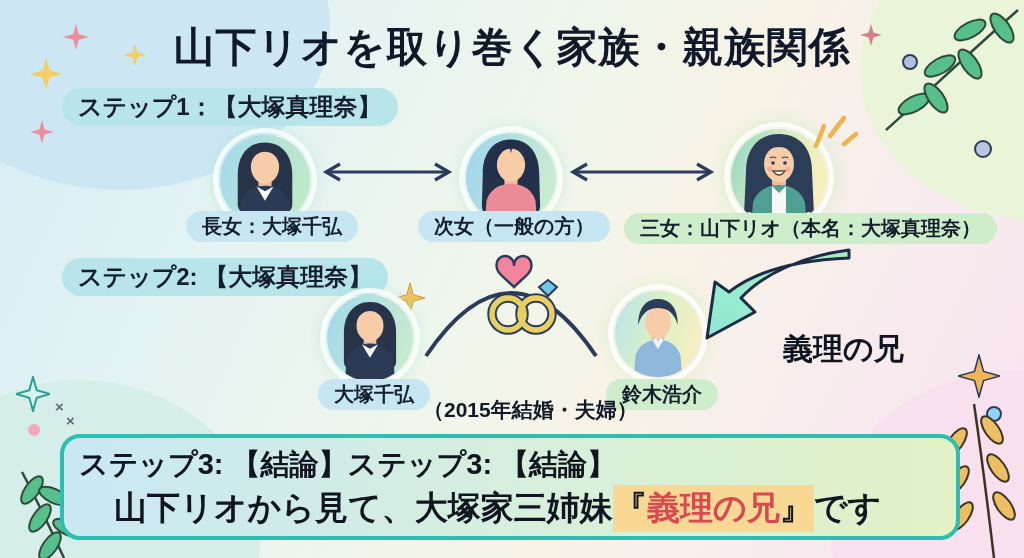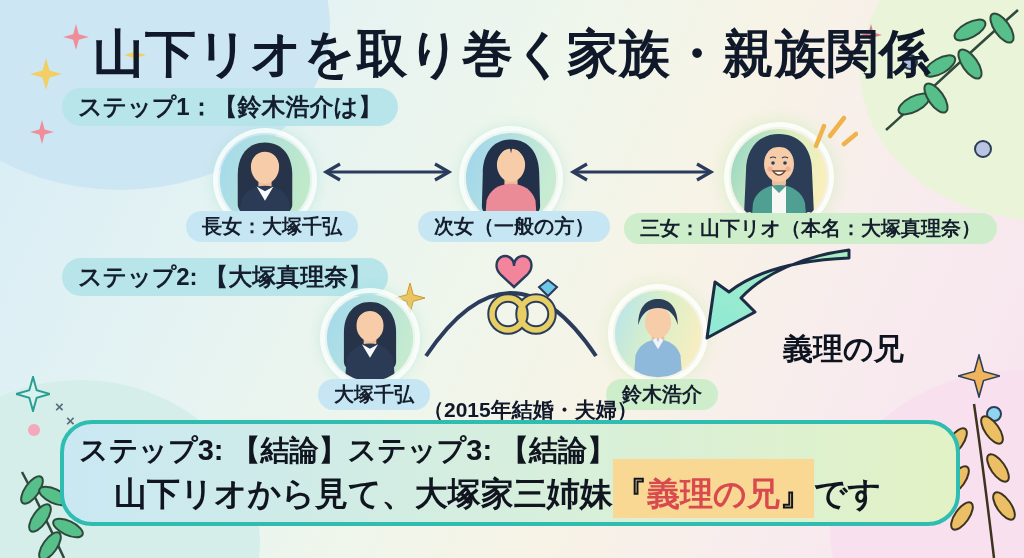--- a/index.html
+++ b/index.html
@@ -10,46 +10,46 @@
   }
   .blob{position:absolute;border-radius:50%;}
   .blob-tl{left:-90px;top:-140px;width:420px;height:330px;background:#cde6f3;}
   .blob-tr{left:860px;top:-80px;width:360px;height:300px;background:#e9f4d9;}
   .blob-bl{left:-100px;top:380px;width:360px;height:320px;background:#d5eee9;}
   .blob-br{left:830px;top:370px;width:380px;height:320px;background:#f9e0ee;}
 
   .abs{position:absolute;}
   .title{
     left:0;right:0;top:20px;text-align:center;
-    font-size:51px;font-weight:900;color:#10192a;letter-spacing:1px;
+    font-size:41px;font-weight:900;color:#10192a;letter-spacing:1px;
   }
   .pill{
     position:absolute;display:flex;align-items:center;white-space:nowrap;
     border-radius:20px;font-weight:800;color:#141e2c;padding:0 16px;
   }
   .step-pill{height:38px;font-size:24px;background:var(--step-pill,#b7e5ea);}
   .name-pill{height:31px;font-size:20px;}
   .pill-blue{background:var(--pill-blue,#c6e6f4);}
   .pill-green{background:var(--pill-green,#cdedcb);}
 
   .avatar{position:absolute;border-radius:50%;
     box-shadow:0 0 0 5px rgba(255,255,255,.8),0 0 16px rgba(160,225,205,.9);}
   .avatar svg{display:block;width:100%;height:100%;}
 
   .note-text{font-size:21px;font-weight:800;color:#10192a;white-space:nowrap;}
   .relation-text{font-size:30px;font-weight:900;color:#0e141f;white-space:nowrap;}
 
   .conclusion{
-    position:absolute;left:60px;top:420px;width:900px;height:106px;box-sizing:border-box;
-    border:4px solid var(--box-border,#2ebdb0);border-radius:32px;
+    position:absolute;left:60px;top:434px;width:900px;height:106px;box-sizing:border-box;
+    border:4px solid var(--box-border,#2ebdb0);border-radius:20px;
     background:linear-gradient(90deg,#c9e8f3 0%,#d7efdb 55%,#e2f2c6 100%);
   }
   .conclusion-line1{margin:7px 0 0 15px;font-size:29px;font-weight:800;color:#10151f;white-space:nowrap;}
   .conclusion-line2{margin:1px 0 0 50px;font-size:33px;font-weight:900;color:#10151f;white-space:nowrap;}
-  .hl{background:var(--highlight-bg,#f8d892);padding:16px 1px 6px 1px;}
+  .hl{background:var(--highlight-bg,#f8d892);padding:4px 1px 6px 1px;}
   .hl-red{color:var(--highlight-text,#d84a50);}
 
   .dot{position:absolute;border-radius:50%;box-sizing:border-box;}
   .xmark{position:absolute;color:#5b6b7a;font-size:15px;font-weight:700;}
 </style>
 </head>
 <body>
 
 <div id="canvas">
 
@@ -115,21 +115,21 @@
       <ellipse cx="26" cy="82" rx="16" ry="7" transform="rotate(-55 26 82)"></ellipse>
       <ellipse cx="66" cy="70" rx="16" ry="7" transform="rotate(55 66 70)"></ellipse>
       <ellipse cx="24" cy="44" rx="16" ry="7" transform="rotate(-55 24 44)"></ellipse>
       <ellipse cx="60" cy="32" rx="16" ry="7" transform="rotate(55 60 32)"></ellipse>
     </g>
   </svg>
 
   <div class="abs title">山下リオを取り巻く家族・親族関係</div>
 
   <div class="pill step-pill" style="left:62px;top:88px">
-    <span>ステップ1：【鈴木浩介は】</span>
+    <span>ステップ1：【大塚真理奈】</span>
   </div>
 
   <div class="avatar" style="left:218px;top:133px;width:94px;height:94px">
     <svg viewBox="0 0 100 100">
       <defs>
           <linearGradient id="gA1" x1="0" y1="0" x2="1" y2="0.3">
             <stop offset="0" stop-color="#a3d9ef"></stop>
             <stop offset="1" stop-color="#bfe9c9"></stop>
           </linearGradient>
           <clipPath id="cA1">

